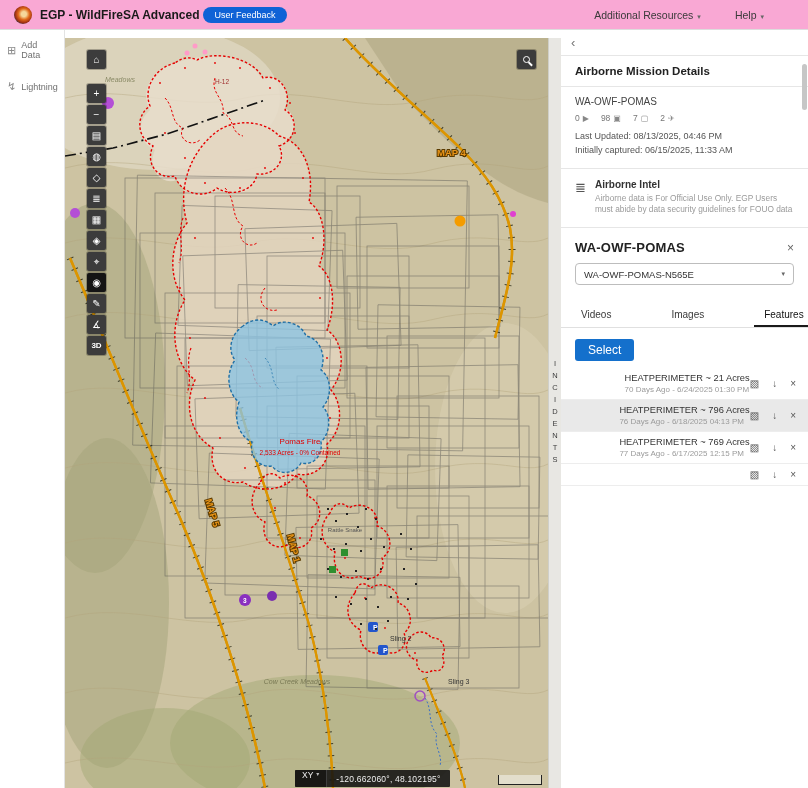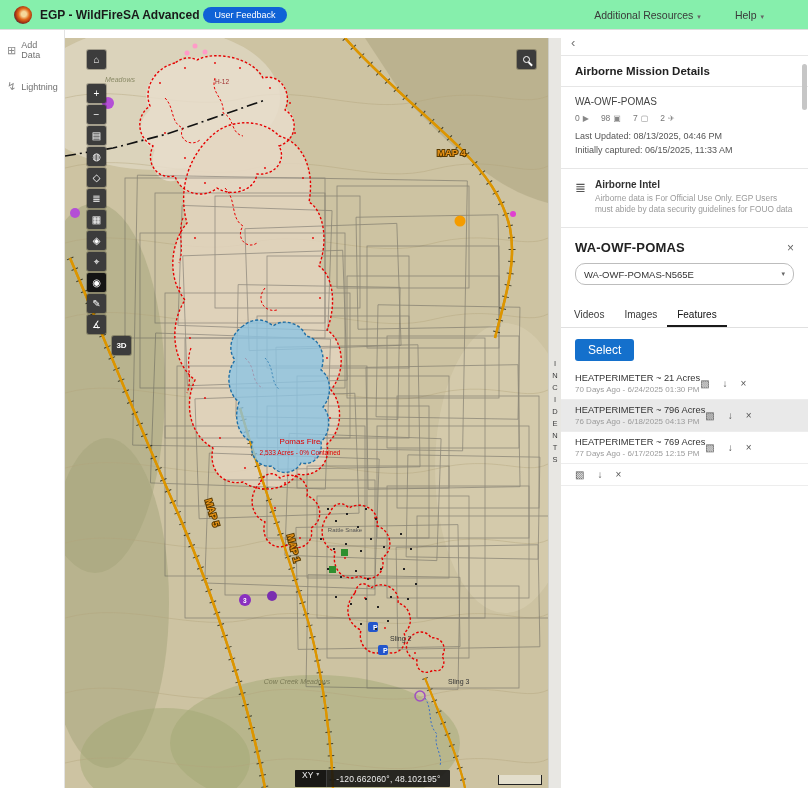--- a/index.html
+++ b/index.html
@@ -1,20 +1,20 @@
 <!DOCTYPE html>
 <html><head>
 <meta charset="utf-8">
 <style>
   * { margin:0; padding:0; box-sizing:border-box; }
   html,body { width:808px; height:788px; font-family:"Liberation Sans", sans-serif; background:#fff; overflow:hidden; }
   .root { position:relative; width:808px; height:788px; }
 
   
-  .topbar { position:absolute; left:0; top:0; width:808px; height:30px; background:#86efac; border-bottom:1px solid #ddd; display:flex; align-items:center; padding:0 14px; z-index:10; }
+  .topbar { position:absolute; left:0; top:0; width:808px; height:30px; background:#f9a8d4; border-bottom:1px solid #ddd; display:flex; align-items:center; padding:0 14px; z-index:10; }
   .logo { width:18px; height:18px; border-radius:50%; background:radial-gradient(circle at 55% 45%, #f5d79a 18%, #e06a1a 40%, #a03012 62%, #2a3a56 78%); margin-right:8px; flex:0 0 auto; }
   .app-title { font-size:12px; font-weight:bold; color:#1a1a1a; white-space:nowrap; }
   .feedback-btn { margin-left:4px; background:#0f62d6; color:#fff; font-size:9px; padding:3px 11px; border-radius:10px; cursor:pointer; white-space:nowrap; }
   .topbar .spacer { flex:1; }
   .top-link { font-size:10.5px; color:#3a3a3a; margin-right:34px; cursor:pointer; white-space:nowrap; }
   .top-link .chev { font-size:7px; color:#666; margin-left:4px; }
   .top-link.help { margin-right:30px; }
 
   
   .sidebar { position:absolute; left:0; top:30px; width:65px; bottom:0; background:#fff; border-right:1px solid #e3e3e3; z-index:5; }
@@ -22,21 +22,21 @@
   .side-item .ic { font-size:11px; color:#8a8a8a; }
 
   
   .map { position:absolute; left:65px; top:38px; width:483px; height:750px; background:#cdc3a2; overflow:hidden; }
   .map svg { position:absolute; left:0; top:0; }
   .map-btn { position:absolute; width:19px; height:19px; background:#3c3c3c; color:#fff; border-radius:2px; display:flex; align-items:center; justify-content:center; font-size:10px; cursor:pointer; box-shadow:0 0 0 1px rgba(0,0,0,.25); }
   .home-btn { left:22px; top:12px; }
   .tool-col { position:absolute; left:22px; top:46px; display:flex; flex-direction:column; gap:2px; }
   .tool-col .map-btn { position:static; }
   .tool-col .active { background:#141414; }
-  .btn-3d { font-size:8px; font-weight:bold;margin-left:25px; }
+  .btn-3d { font-size:8px; font-weight:bold; }
   .search-btn { right:12px; top:12px; }
   .mag { position:relative; width:7px; height:7px; border:1.5px solid #fff; border-radius:50%; }
   .mag::after { content:""; position:absolute; width:5px; height:1.5px; background:#fff; transform:rotate(45deg); right:-4px; bottom:-2px; }
   .coordbar { position:absolute; left:230px; bottom:1px; height:17px; background:rgba(18,18,18,.88); color:#eee; display:flex; align-items:center; font-size:8.5px; border-radius:1px; }
   .coordbar .xy { padding:0 7px; border-right:1px solid #3f3f3f; display:flex; align-items:flex-start; gap:3px; cursor:pointer; height:100%; background:rgba(0,0,0,.35); }
   .coordbar .xy .chev { font-size:6px; color:#bbb; }
   .coordbar .val { padding:0 9px; letter-spacing:.2px; white-space:nowrap; }
   .scalebar { position:absolute; right:6px; bottom:3px; width:44px; height:10px; background:rgba(255,255,255,.45); border-left:1px solid #222; border-right:1px solid #222; border-bottom:1px solid #222; }
 
   
@@ -54,27 +54,27 @@
   .counts .pair { display:flex; gap:3px; align-items:center; }
   .counts .g { font-size:8px; color:#888; }
   .meta-line { font-size:9px; color:#555; line-height:1.55; }
   .intel-block { display:flex; gap:9px; padding:10px 14px 12px; border-bottom:1px solid #e6e6e6; }
   .intel-ic { font-size:13px; color:#555; margin-top:1px; }
   .intel-title { font-size:10px; font-weight:bold; color:#333; margin-bottom:3px; }
   .intel-note { font-size:8.3px; color:#9a9a9a; line-height:1.35; max-width:198px; }
   .section-head { display:flex; align-items:center; justify-content:space-between; padding:12px 14px 4px; }
   .section-title { font-size:13px; font-weight:bold; color:#222; letter-spacing:.2px; }
   .expand-ic { color:#666; font-size:12px; cursor:pointer; }
-  .dropdown { margin:4px 14px 12px; height:22px; border:1px solid #bdbdbd; border-radius:10px; display:flex; align-items:center; justify-content:space-between; padding:0 8px; font-size:9.5px; color:#333; cursor:pointer; }
+  .dropdown { margin:4px 14px 12px; height:22px; border:1px solid #bdbdbd; border-radius:4px; display:flex; align-items:center; justify-content:space-between; padding:0 8px; font-size:9.5px; color:#333; cursor:pointer; }
   .dropdown .chev { color:#666; font-size:7px; }
-  .tabs { display:flex; padding:0 3px; border-bottom:1px solid #e0e0e0; margin-top:18px; }
+  .tabs { display:flex; padding:0 10px; border-bottom:1px solid #e0e0e0; margin-top:18px;gap:40px; }
   .tab { padding:6px 10px 5px; font-size:10px; color:#3a3a3a; cursor:pointer; border-bottom:2px solid transparent; }
   .tab.active { border-bottom:2px solid #1a1a1a; color:#111; }
   .select-btn { display:inline-block; margin:11px 14px 7px; background:#1470cc; color:#fff; font-size:12px; padding:4px 13px; border-radius:3px; cursor:pointer; }
-  .feature-row { display:flex; align-items:center; justify-content:flex-start; padding:5px 12px 5px 14px; border-bottom:1px solid #ededed; cursor:pointer; }
+  .feature-row { display:flex; align-items:center; justify-content:flex-end; padding:5px 12px 5px 14px; border-bottom:1px solid #ededed; cursor:pointer; }
   .feature-row.hl { background:#e9e9e9; }
   .f-title { font-size:9.3px; color:#333; }
   .f-sub { font-size:8px; color:#9b9b9b; margin-top:2px; }
   .f-icons { display:flex; gap:13px; color:#555; font-size:10px; }
   .f-icons span { cursor:pointer; }
   .panel-scroll { position:absolute; right:1px; top:34px; width:5px; height:46px; background:#c6c6c6; border-radius:3px; cursor:pointer; }
 
   
   text { font-family:"Liberation Sans", sans-serif; }
 </style>

